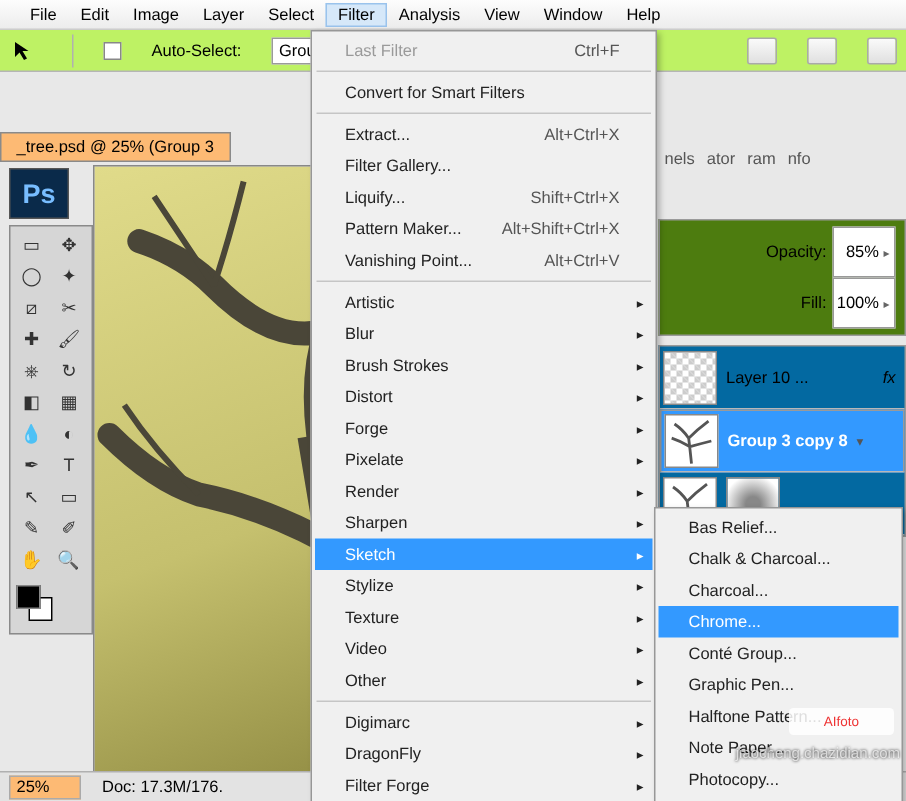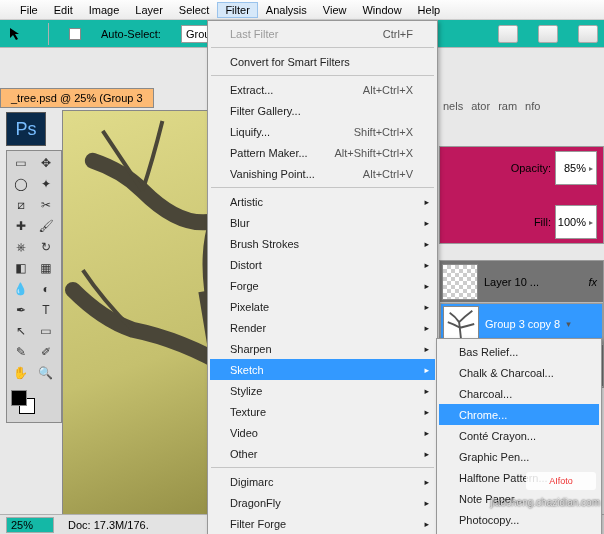--- a/index.html
+++ b/index.html
@@ -1,56 +1,56 @@
 <!DOCTYPE html>
 <html><head>
 <meta charset="utf-8">
 <style>
 *{margin:0;padding:0;box-sizing:border-box;font-family:Tahoma,sans-serif;font-size:11px;user-select:none}
 body{background:#e8e8e8;width:604px;height:534px;overflow:hidden;position:relative}
 .menubar{height:20px;background:linear-gradient(#fdfdfd,#ececec);border-bottom:1px solid #ccc;display:flex;align-items:center;padding:0 12px}
 .menubar span{padding:2px 8px;cursor:default}
 .menubar span.active{background:#d6e8f9;border:1px solid #9ac3ec;padding:1px 7px}
-.optbar{height:28px;background:#14b8a6;border-bottom:1px solid #b5b5b5;display:flex;align-items:center;padding:0 6px;gap:20px}
+.optbar{height:28px;background:#bef264;border-bottom:1px solid #b5b5b5;display:flex;align-items:center;padding:0 6px;gap:20px}
 .ps-arrow{width:22px;height:18px;display:flex;align-items:center;justify-content:center}
 .chk{width:12px;height:12px;border:1px solid #888;background:#fff;display:inline-block;vertical-align:middle}
 .sel{border:1px solid #9a9a9a;background:#fff;height:18px;display:inline-flex;align-items:center;padding:0 4px;gap:18px}
 .sel::after{content:"▾";font-size:9px;color:#555}
 .divider-v{width:1px;height:22px;background:#b0b0b0}
 .icon-btn{width:20px;height:18px;background:linear-gradient(#fafafa,#e0e0e0);border:1px solid #aaa;border-radius:2px}
 .workspace{position:relative;height:486px;display:flex}
 .toolbox{width:56px;background:#d6d6d6;border:1px solid #8a8a8a;margin:2px 0 0 2px;display:flex;flex-direction:column;padding:2px;gap:1px;z-index:1}
 .tool-row{display:flex;gap:1px}
 .tool{width:24px;height:20px;background:#d6d6d6;border:1px solid transparent;display:flex;align-items:center;justify-content:center;font-size:12px;color:#333}
 .swatch-box{margin-top:6px;position:relative;height:30px}
 .sw-bg{position:absolute;top:8px;left:10px;width:16px;height:16px;background:#fff;border:1px solid #000}
 .sw-fg{position:absolute;top:0;left:2px;width:16px;height:16px;background:#000;border:1px solid #888}
 .doc-tab{position:absolute;left:0;top:40px;height:20px;background:#fdba74;border:1px solid #8a8a8a;padding:0 10px;display:flex;align-items:center;z-index:0}
-.ps-logo{position:absolute;left:6px;top:64px;width:40px;height:34px;background:#0a2a4a;color:#78bdff;font-weight:normal;font-size:18px;display:flex;align-items:center;justify-content:center;border:1px solid #555;z-index:2}
+.ps-logo{position:absolute;left:6px;top:64px;width:40px;height:34px;background:#0a2a4a;color:#78bdff;font-weight:bold;font-size:18px;display:flex;align-items:center;justify-content:center;border:1px solid #555;z-index:2}
 .canvas{position:absolute;left:62px;top:62px;width:340px;height:440px;background:linear-gradient(160deg,#e0db8a 0%,#c5c06e 50%,#7a7530 100%);border:1px solid #888;overflow:hidden}
 .tree{position:absolute;inset:0}
 .statusbar{position:absolute;bottom:0;left:0;right:0;height:20px;background:#e3e3e3;border-top:1px solid #b0b0b0;display:flex;align-items:center;padding:0 6px;gap:14px;font-size:10px;z-index:3}
-.zoom-box{width:48px;border:1px solid #aaa;background:#14b8a6;padding:1px 4px}
+.zoom-box{width:48px;border:1px solid #aaa;background:#fdba74;padding:1px 4px}
 .dropdown{position:absolute;left:207px;top:20px;width:231px;background:#f0f0f0;border:1px solid #979797;box-shadow:2px 2px 4px rgba(0,0,0,.25);z-index:20;padding:2px}
 .dd-item{height:21px;display:flex;align-items:center;padding:0 22px 0 20px;position:relative;color:#222;white-space:nowrap}
 .dd-item.disabled{color:#9a9a9a}
 .dd-item.hl{background:#3399ff;color:#fff}
 .dd-item .short{position:absolute;right:22px;color:#555}
 .dd-item.arrow::after{content:"▸";position:absolute;right:6px;font-size:9px}
 .dd-item.hl.arrow::after{color:#fff}
 .dd-sep{height:1px;background:#c5c5c5;margin:3px 1px}
 .submenu{position:absolute;left:436px;top:338px;width:166px;background:#f0f0f0;border:1px solid #979797;box-shadow:2px 2px 4px rgba(0,0,0,.25);z-index:21;padding:2px}
 .right-panels{position:absolute;right:0;top:50px;width:165px;z-index:5}
 .panel-tabs{height:18px;display:flex;gap:-1px;font-size:10px;color:#555}
 .panel-tabs span{padding:2px 4px}
-.opfl{background:#be185d;border:1px solid #9a9a9a;margin-top:30px;padding:4px 6px;display:flex;flex-direction:column;gap:20px}
+.opfl{background:#4d7c0f;border:1px solid #9a9a9a;margin-top:30px;padding:4px 6px;display:flex;flex-direction:column;gap:0}
 .opfl-row{display:flex;align-items:center;justify-content:flex-end;gap:4px}
 .val-box{width:42px;height:16px;border:1px solid #999;background:#fff;padding:16px 3px;display:inline-flex;align-items:center;justify-content:flex-end}
 .val-box::after{content:"▸";font-size:8px;color:#666;margin-left:3px}
-.layers{background:#737373;border:1px solid #9a9a9a;margin-top:16px}
+.layers{background:#0369a1;border:1px solid #9a9a9a;margin-top:6px}
 .layer-row{height:42px;display:flex;align-items:center;border-bottom:1px solid #b8b8b8;padding:2px 6px 2px 2px;gap:6px}
 .layer-row.sel{background:#3399ff;color:#fff}
 .thumb{width:36px;height:36px;background:#fff;border:1px solid #888;position:relative;overflow:hidden}
 .checker{background-image:linear-gradient(45deg,#ccc 25%,transparent 25%,transparent 75%,#ccc 75%),linear-gradient(45deg,#ccc 25%,transparent 25%,transparent 75%,#ccc 75%);background-size:8px 8px;background-position:0 0,4px 4px}
 .wm{position:absolute;right:4px;bottom:26px;font-size:10px;color:rgba(255,255,255,.7);text-shadow:0 0 2px #000;z-index:30}
 .wmlogo{position:absolute;right:8px;bottom:44px;width:70px;height:18px;background:rgba(255,255,255,.85);border-radius:3px;font-size:9px;color:#e33;display:flex;align-items:center;justify-content:center;z-index:30}
 </style>
 </head>
 <body>
 
@@ -176,21 +176,21 @@
         <div class="thumb checker"></div>
         <span>Layer 10 ...</span>
         <span style="margin-left:auto;font-style:italic">fx</span>
       </div>
       <div class="layer-row sel">
         <div class="thumb" style="background:#fff">
           <svg viewBox="0 0 36 36">
               <path d="M18 34 Q17 24 16 16 Q12 10 6 6 M16 16 Q22 10 30 4 M17 22 Q10 18 4 16 M17 22 Q24 20 32 18" stroke="#555" stroke-width="2" fill="none"></path>
             </svg>
         </div>
-        <span style="font-weight:normal">Group 3 copy 8</span>
+        <span style="font-weight:bold">Group 3 copy 8</span>
       </div>
       <div class="layer-row">
         <div class="thumb" style="background:#fff">
           <svg viewBox="0 0 36 36">
               <path d="M18 34 Q17 24 16 16 Q12 10 6 6 M16 16 Q22 10 30 4" stroke="#555" stroke-width="2" fill="none"></path>
             </svg>
         </div>
         <div class="thumb checker" style="background:radial-gradient(circle,#888 20%,#fff 80%)"></div>
       </div>
     </div>
@@ -244,21 +244,21 @@
   <div class="dd-item arrow">DragonFly</div>
   <div class="dd-item arrow">Filter Forge</div>
 
 </div>
 
 <div class="submenu">
   <div class="dd-item">Bas Relief...</div>
   <div class="dd-item">Chalk &amp; Charcoal...</div>
   <div class="dd-item">Charcoal...</div>
   <div class="dd-item hl">Chrome...</div>
-  <div class="dd-item">Conté Crayon...</div>
+  <div class="dd-item">Conté Group...</div>
   <div class="dd-item">Graphic Pen...</div>
   <div class="dd-item">Halftone Pattern...</div>
   <div class="dd-item">Note Paper...</div>
   <div class="dd-item">Photocopy...</div>
   <div class="dd-item">Plaster...</div>
 </div>
 
 <div class="statusbar">
   <span class="zoom-box">25%</span>
   <span>Doc: 17.3M/176.</span>

